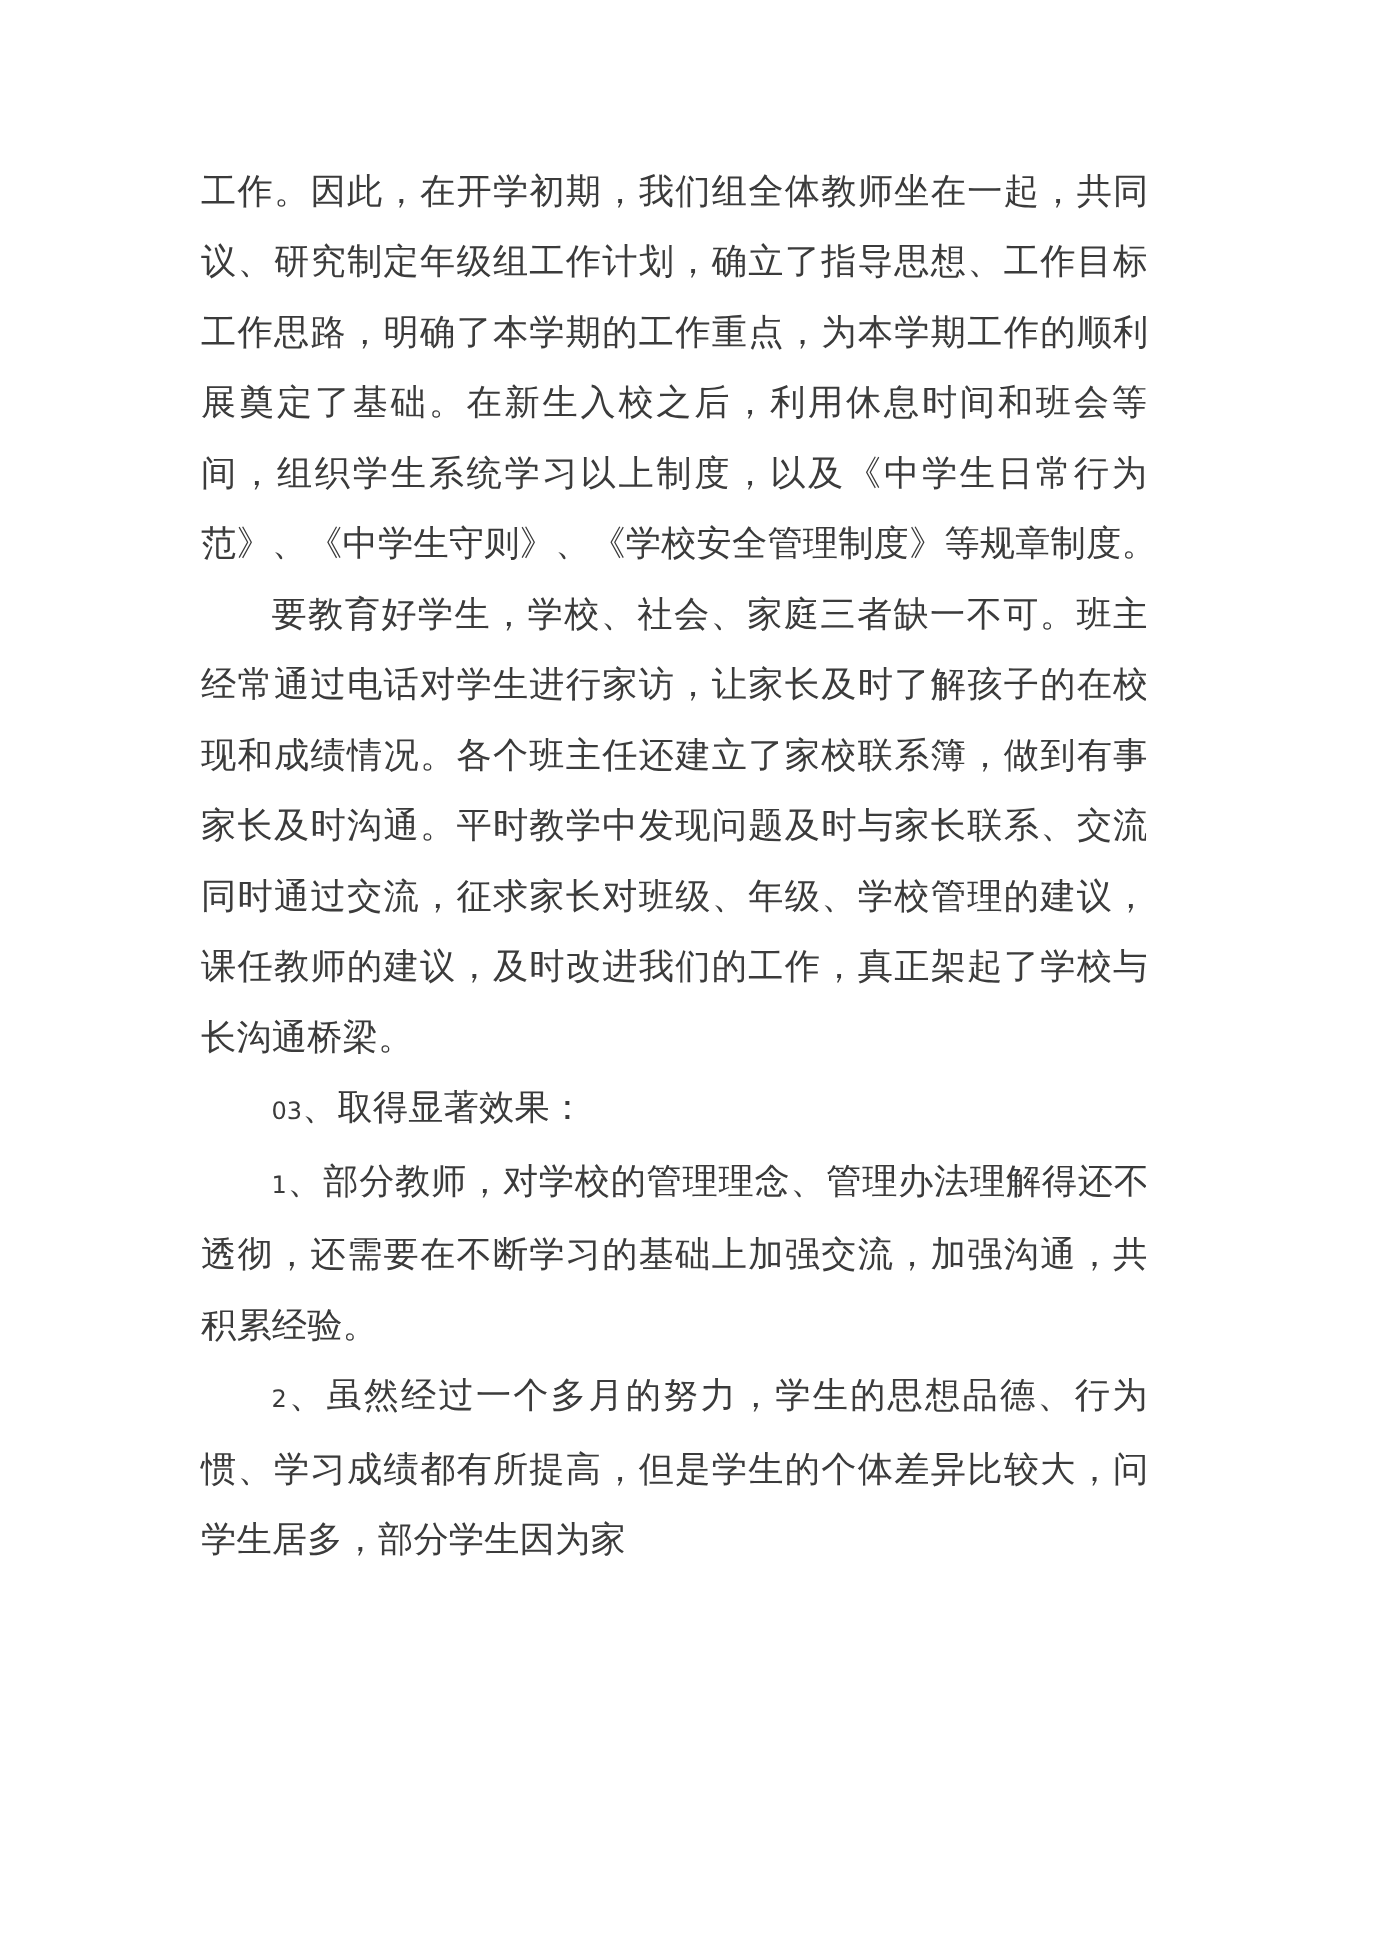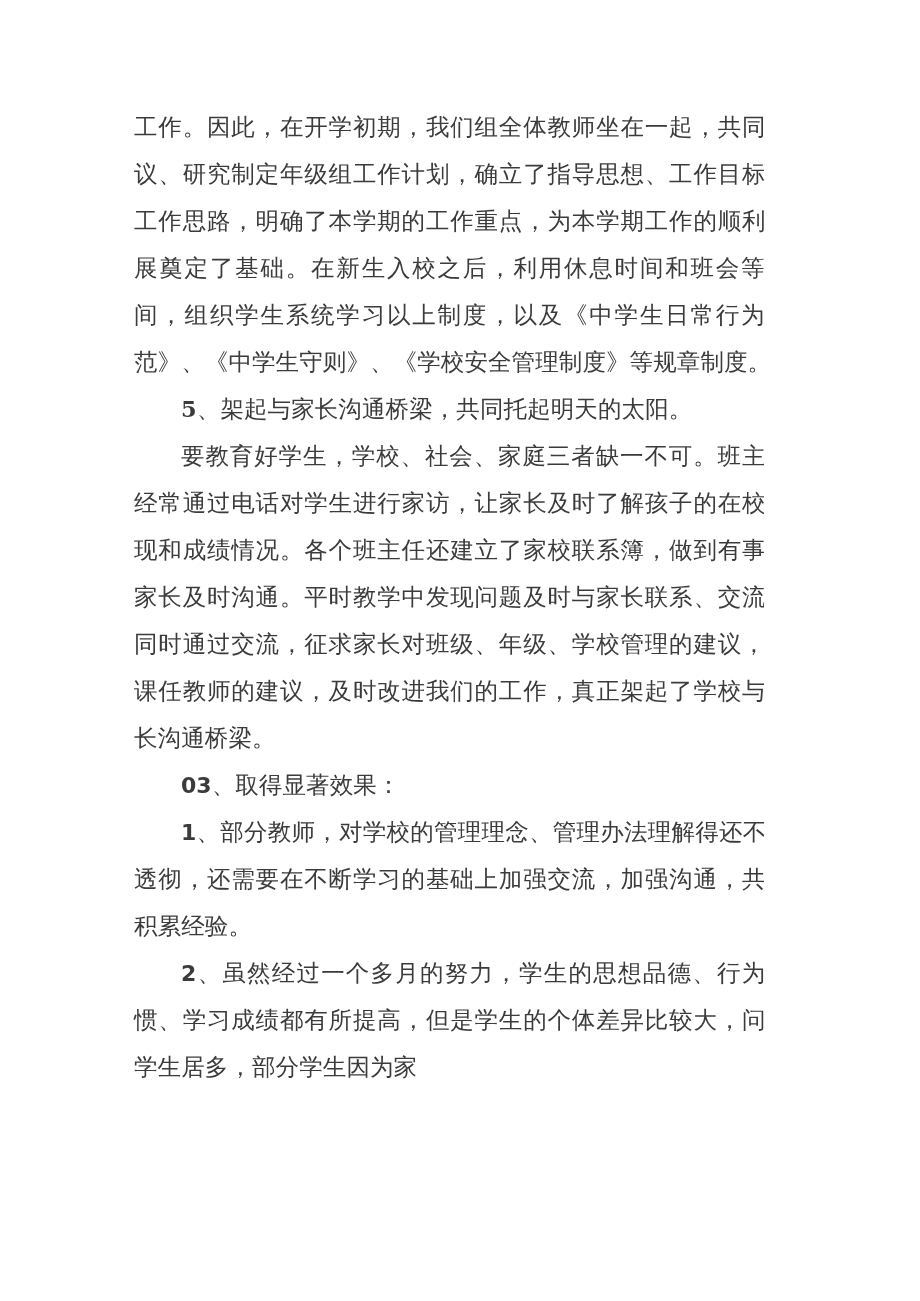--- a/index.html
+++ b/index.html
@@ -62,42 +62,41 @@
     font-size: 23.5px;
     line-height: 47px;
     text-indent: 47px;
     text-align: left;
     letter-spacing: 0.1px;
   }
 
   
   .num {
     font-family: "DejaVu Sans", "Liberation Sans", sans-serif;
-    font-weight: 700;
-    font-size: 22px;
+    font-weight: 400;
+    font-size: 16px;
     letter-spacing: 0;
   }
 
   .num-light {
     font-family: "DejaVu Serif", "Liberation Serif", serif;
     font-weight: 700;
     font-size: 22.5px;
   }
 </style>
 </head>
 <body>
 
 <div class="page">
   <div class="doc-body">
 
     <p class="para continued">工作。因此，在开学初期，我们组全体教师坐在一起，共同商议、研究制定年级组工作计划，确立了指导思想、工作目标和工作思路，明确了本学期的工作重点，为本学期工作的顺利开展奠定了基础。在新生入校之后，利用休息时间和班会等时间，组织学生系统学习以上制度，以及《中学生日常行为规范》、《中学生守则》、《学校安全管理制度》等规章制度。</p>
 
 
 
-    <p class="para indent"><span class="num-light">5</span><span>、</span><span>架起与家长沟通桥梁，共同托起明天的太阳。</span></p>
 
     <p class="para indent">要教育好学生，学校、社会、家庭三者缺一不可。班主任经常通过电话对学生进行家访，让家长及时了解孩子的在校表现和成绩情况。各个班主任还建立了家校联系簿，做到有事与家长及时沟通。平时教学中发现问题及时与家长联系、交流，同时通过交流，征求家长对班级、年级、学校管理的建议，对课任教师的建议，及时改进我们的工作，真正架起了学校与家长沟通桥梁。</p>
 
     <p class="heading"><span class="num">03</span><span>、</span><span>取得显著效果：</span></p>
 
     <p class="para indent"><span class="num">1</span><span>、</span><span>部分教师，对学校的管理理念、管理办法理解得还不很透彻，还需要在不断学习的基础上加强交流，加强沟通，共同积累经验。</span></p>
 
     <p class="para indent"><span class="num">2</span><span>、</span><span>虽然经过一个多月的努力，学生的思想品德、行为习惯、学习成绩都有所提高，但是学生的个体差异比较大，问题学生居多，部分学生因为家</span></p>
 
   </div>

